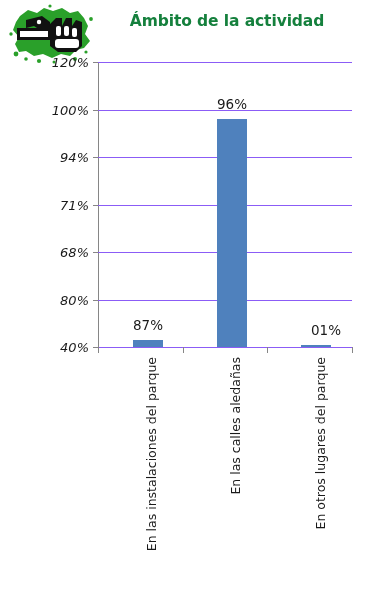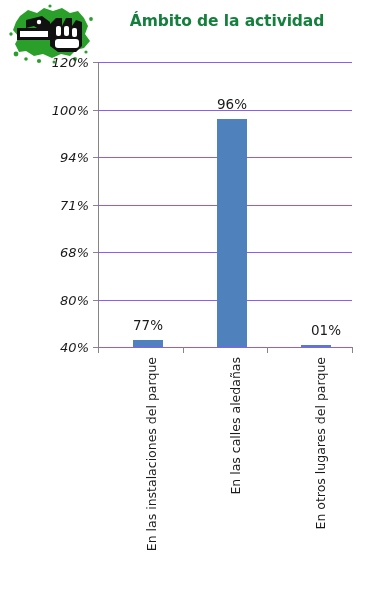--- a/index.html
+++ b/index.html
@@ -207,21 +207,21 @@
     </div>
     <div class="gridline" style="top:285px">
       <div class="ytick"></div>
       <div class="ytick-label">40%</div>
     </div>
 
     <div class="bar" style="left:35px; width:30px; height:7.1px;"></div>
     <div class="bar" style="left:119px; width:30px; height:228px;"></div>
     <div class="bar" style="left:203px; width:30px; height:2.4px;"></div>
 
-    <div class="bar-label" style="left: 25px; width: 50px; top: 256.9px;">77%</div>
+    <div class="bar-label" style="left: 25px; width: 50px; top: 256.9px;">87%</div>
     <div class="bar-label" style="left: 109px; width: 50px; top: 36px;">96%</div>
     <div class="bar-label" style="left: 193px; width: 50px; top: 261.6px; text-align: right;">01%</div>
   </div>
 
   <div class="xtick" style="left:98px"></div>
   <div class="xtick" style="left:183px"></div>
   <div class="xtick" style="left:267px"></div>
   <div class="xtick" style="left:352px"></div>
 
   <div class="cat-label" style="left:146px;">En las instalaciones del parque</div>

